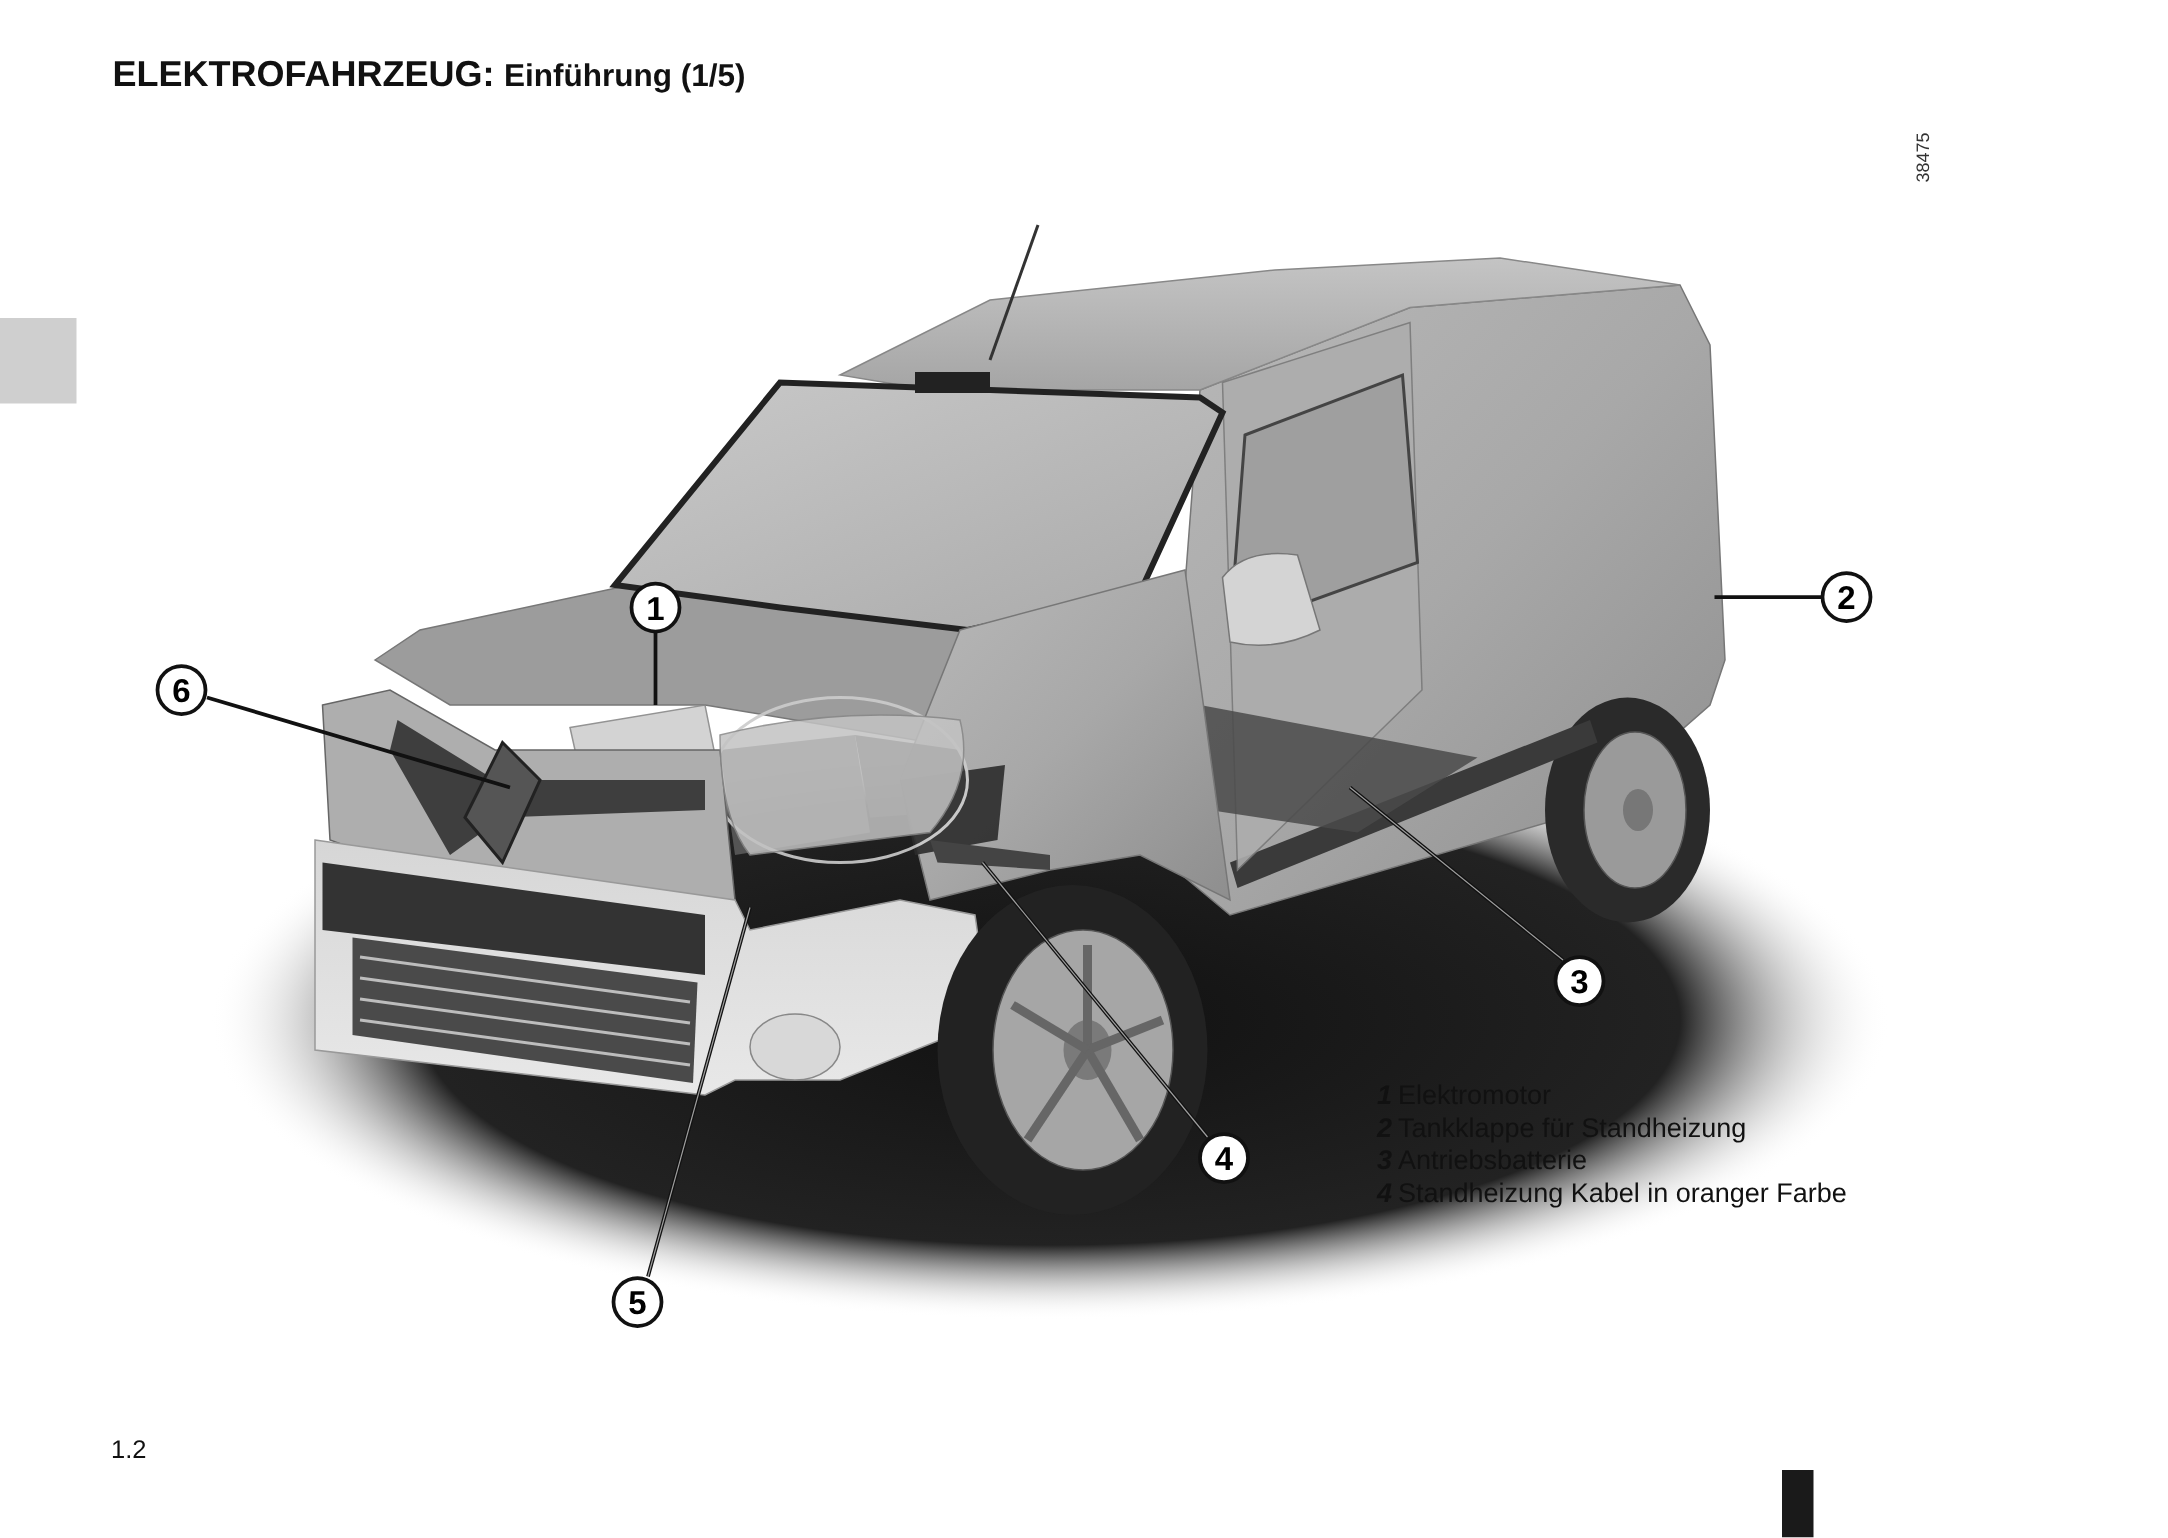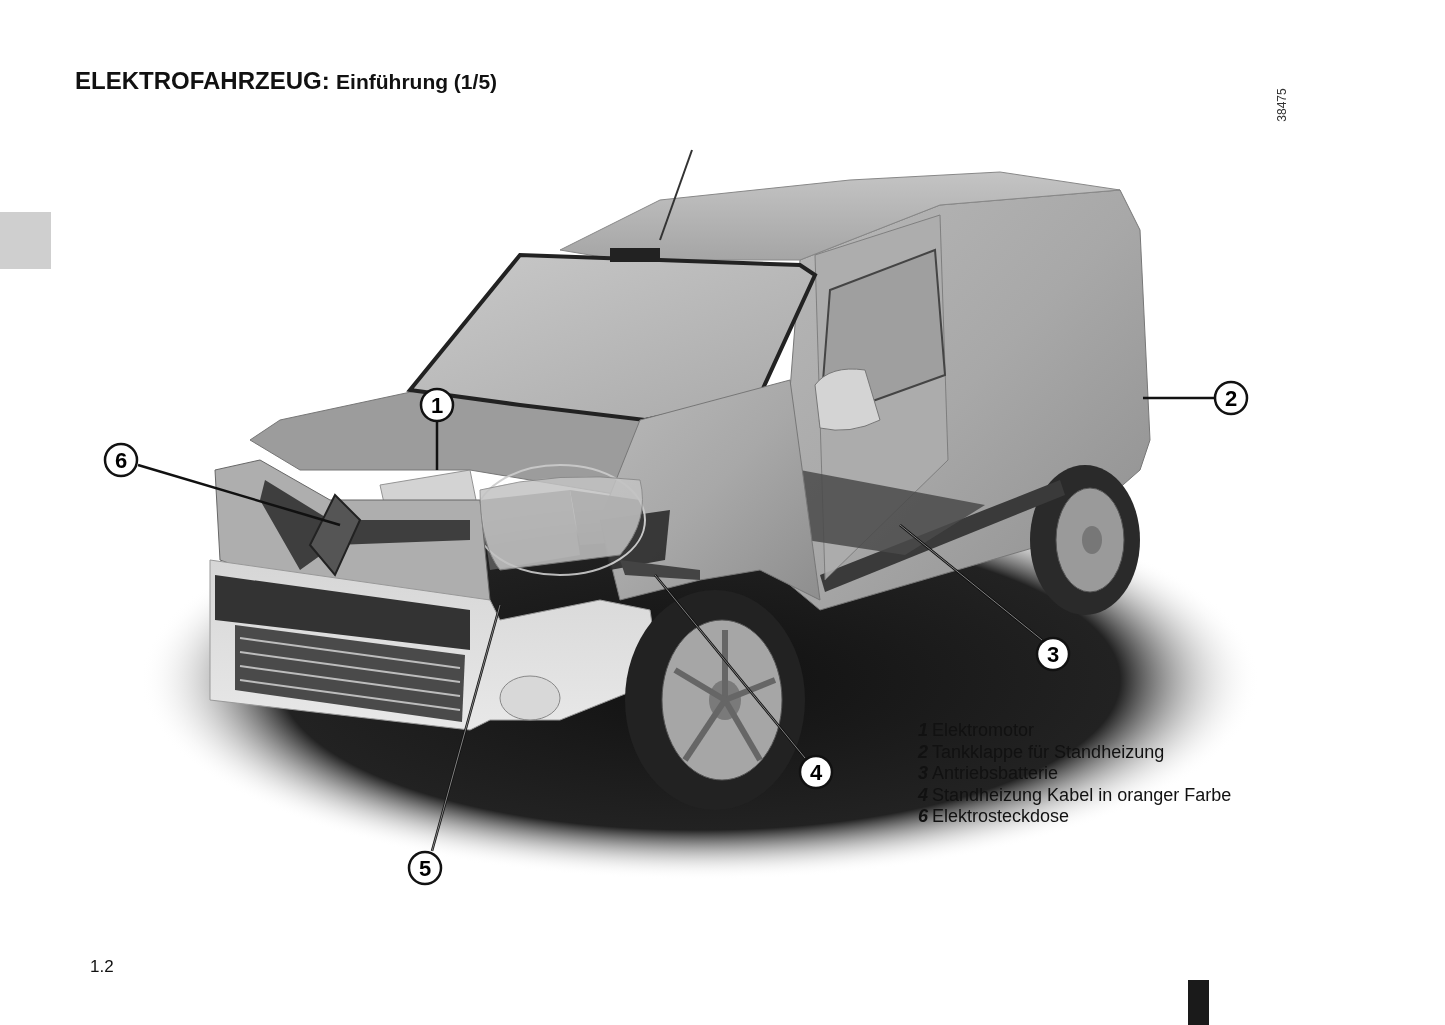--- a/index.html
+++ b/index.html
@@ -1,26 +1,26 @@
 <!DOCTYPE html>
 <html><head>
   <meta charset="utf-8">
   <style>
     html, body { margin: 0; padding: 0; background: #ffffff; }
     body { width: 1445px; height: 1025px; position: relative; overflow: hidden; font-family: "Liberation Sans", sans-serif; color: #111; }
-    .page-title { position: absolute; left: 75px; top: 36px; font-size: 23px; font-weight: bold; letter-spacing: 0; white-space: nowrap; margin-top: 31px; }
+    .page-title { position: absolute; left: 75px; top: 36px; font-size: 23px; font-weight: bold; letter-spacing: 0; white-space: nowrap; }
     .page-title .main { font-size: 24px; }
     .page-title .sub { font-size: 21px; }
     .side-tab { position: absolute; left: 0; top: 212px; width: 51px; height: 57px; background: #cfcfcf; }
     .fig-number { position: absolute; left: 1262px; top: 98px; transform: rotate(-90deg); transform-origin: center; font-size: 12px; color: #333; width: 40px; text-align: center; }
     .illustration { position: absolute; left: 0; top: 0; width: 1445px; height: 1025px; }
     .legend { position: absolute; left: 918px; top: 720px; font-size: 18px; line-height: 21.5px; }
     .legend-item { white-space: nowrap; }
     .legend-item .num { font-weight: bold; font-style: italic; margin-right: 4px; }
-    .page-number { position: absolute; left: 90px; top: 957px; font-size: 17px; }
+    .page-number { position: absolute; left: 74px; top: 957px; font-size: 17px; }
     .thumb-marker { position: absolute; left: 1188px; top: 980px; width: 21px; height: 45px; background: #1a1a1a; }
     .callout text { font-family: "Liberation Sans", sans-serif; font-weight: bold; font-size: 22px; }
   </style>
 </head>
 <body>
 
 <div class="page-title">
   <span class="main">ELEKTROFAHRZEUG:</span>
   <span class="sub">Einführung (1/5)</span>
 </div>
@@ -180,20 +180,17 @@
   </div>
   <div class="legend-item">
     <span class="num">2</span><span>Tankklappe für Standheizung</span>
   </div>
   <div class="legend-item">
     <span class="num">3</span><span>Antriebsbatterie</span>
   </div>
   <div class="legend-item">
     <span class="num">4</span><span>Standheizung Kabel in oranger Farbe</span>
   </div>
-  <div class="legend-item">
-    <span class="num">6</span><span>Elektrosteckdose</span>
-  </div>
 </div>
 
 <div class="page-number">1.2</div>
 
 <div class="thumb-marker"></div>
 
 </body></html>

